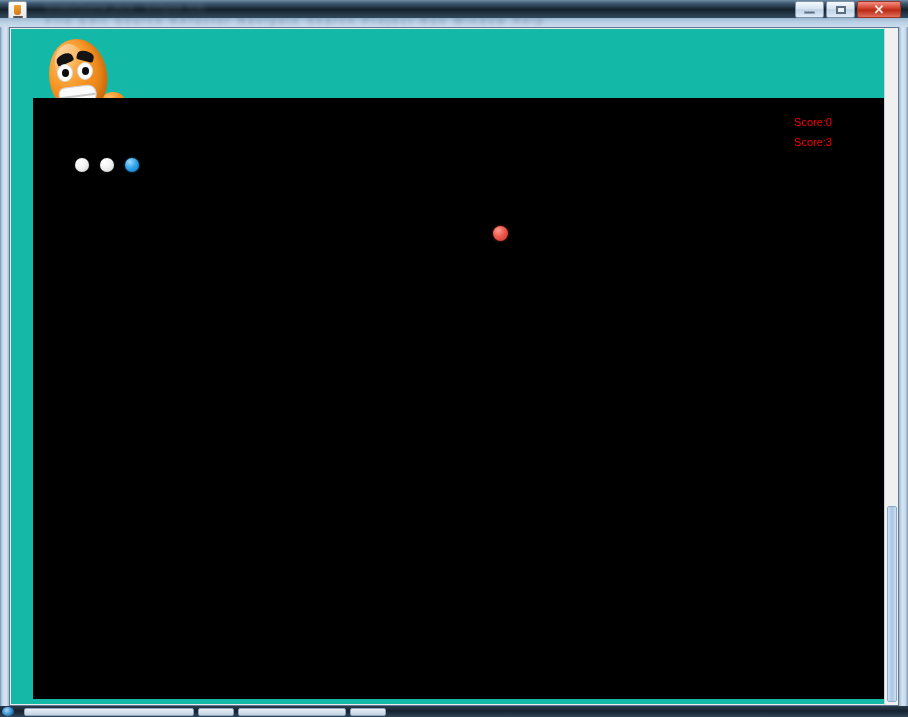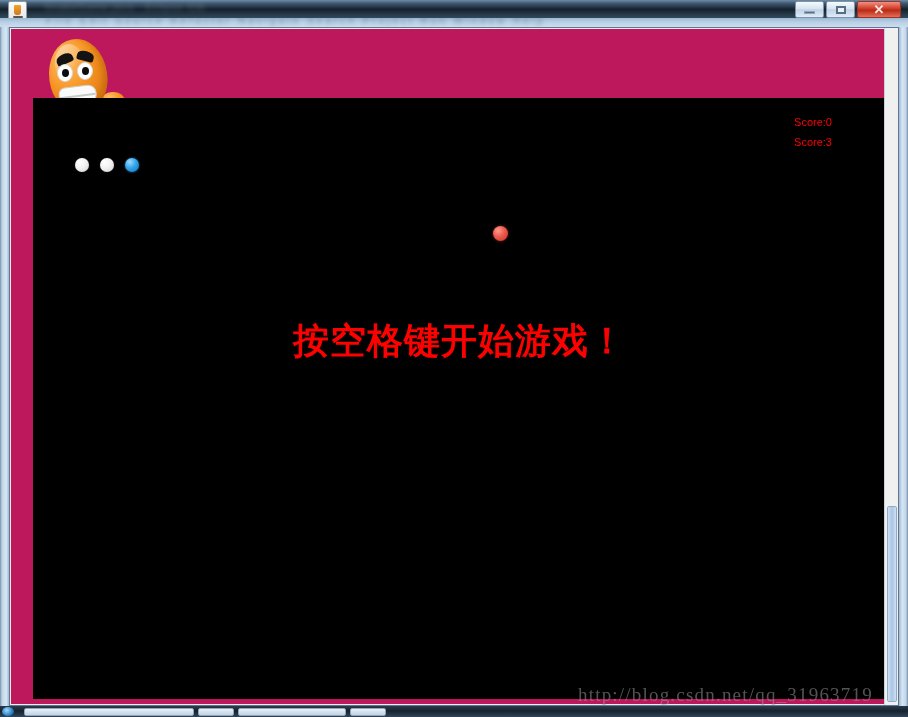--- a/index.html
+++ b/index.html
@@ -151,21 +151,21 @@
     top: 27px;
     width: 890px;
     height: 679px;
     border: 1px solid #5f7792;
     box-sizing: border-box;
     background: #ececec;
   }
   #app-frame-inner {
     position: absolute;
     inset: 1px;
-    background: #be185d;
+    background: #14b8a6;
     overflow: hidden;
   }
 
   
   #left-edge-strip {
     position: absolute;
     left: 0; top: 27px;
     width: 9px;
     height: 679px;
     background: linear-gradient(90deg,#7a94ad 0%, #c2d6ea 25%, #d7e6f5 70%, #9fb6cc 100%);
@@ -430,32 +430,30 @@
         </div>
 
         <div id="snake">
             <div class="seg body" style="left: 42px; top: 60px;"></div>
             <div class="seg body" style="left: 67px; top: 60px;"></div>
             <div class="seg head" style="left: 92px; top: 60px;"></div>
           </div>
 
         <div id="food" style="left: 460px; top: 128px;"></div>
 
-        <div id="start-msg">按空格键开始游戏！</div>
 
       </div>
 
     </div>
   </div>
 
   <div id="ide-scrollbar">
     <div id="ide-scroll-thumb"></div>
   </div>
 
-  <div id="watermark">http://blog.csdn.net/qq_31963719</div>
 
 </div>
 
 <div id="taskbar">
   <div id="start-orb"></div>
 <div class="task-item" style="left: 24px; width: 170px;"></div>
     <div class="task-item" style="left: 198px; width: 36px;"></div>
     <div class="task-item" style="left: 238px; width: 108px;"></div>
     <div class="task-item" style="left: 350px; width: 36px;"></div>
   </div>

